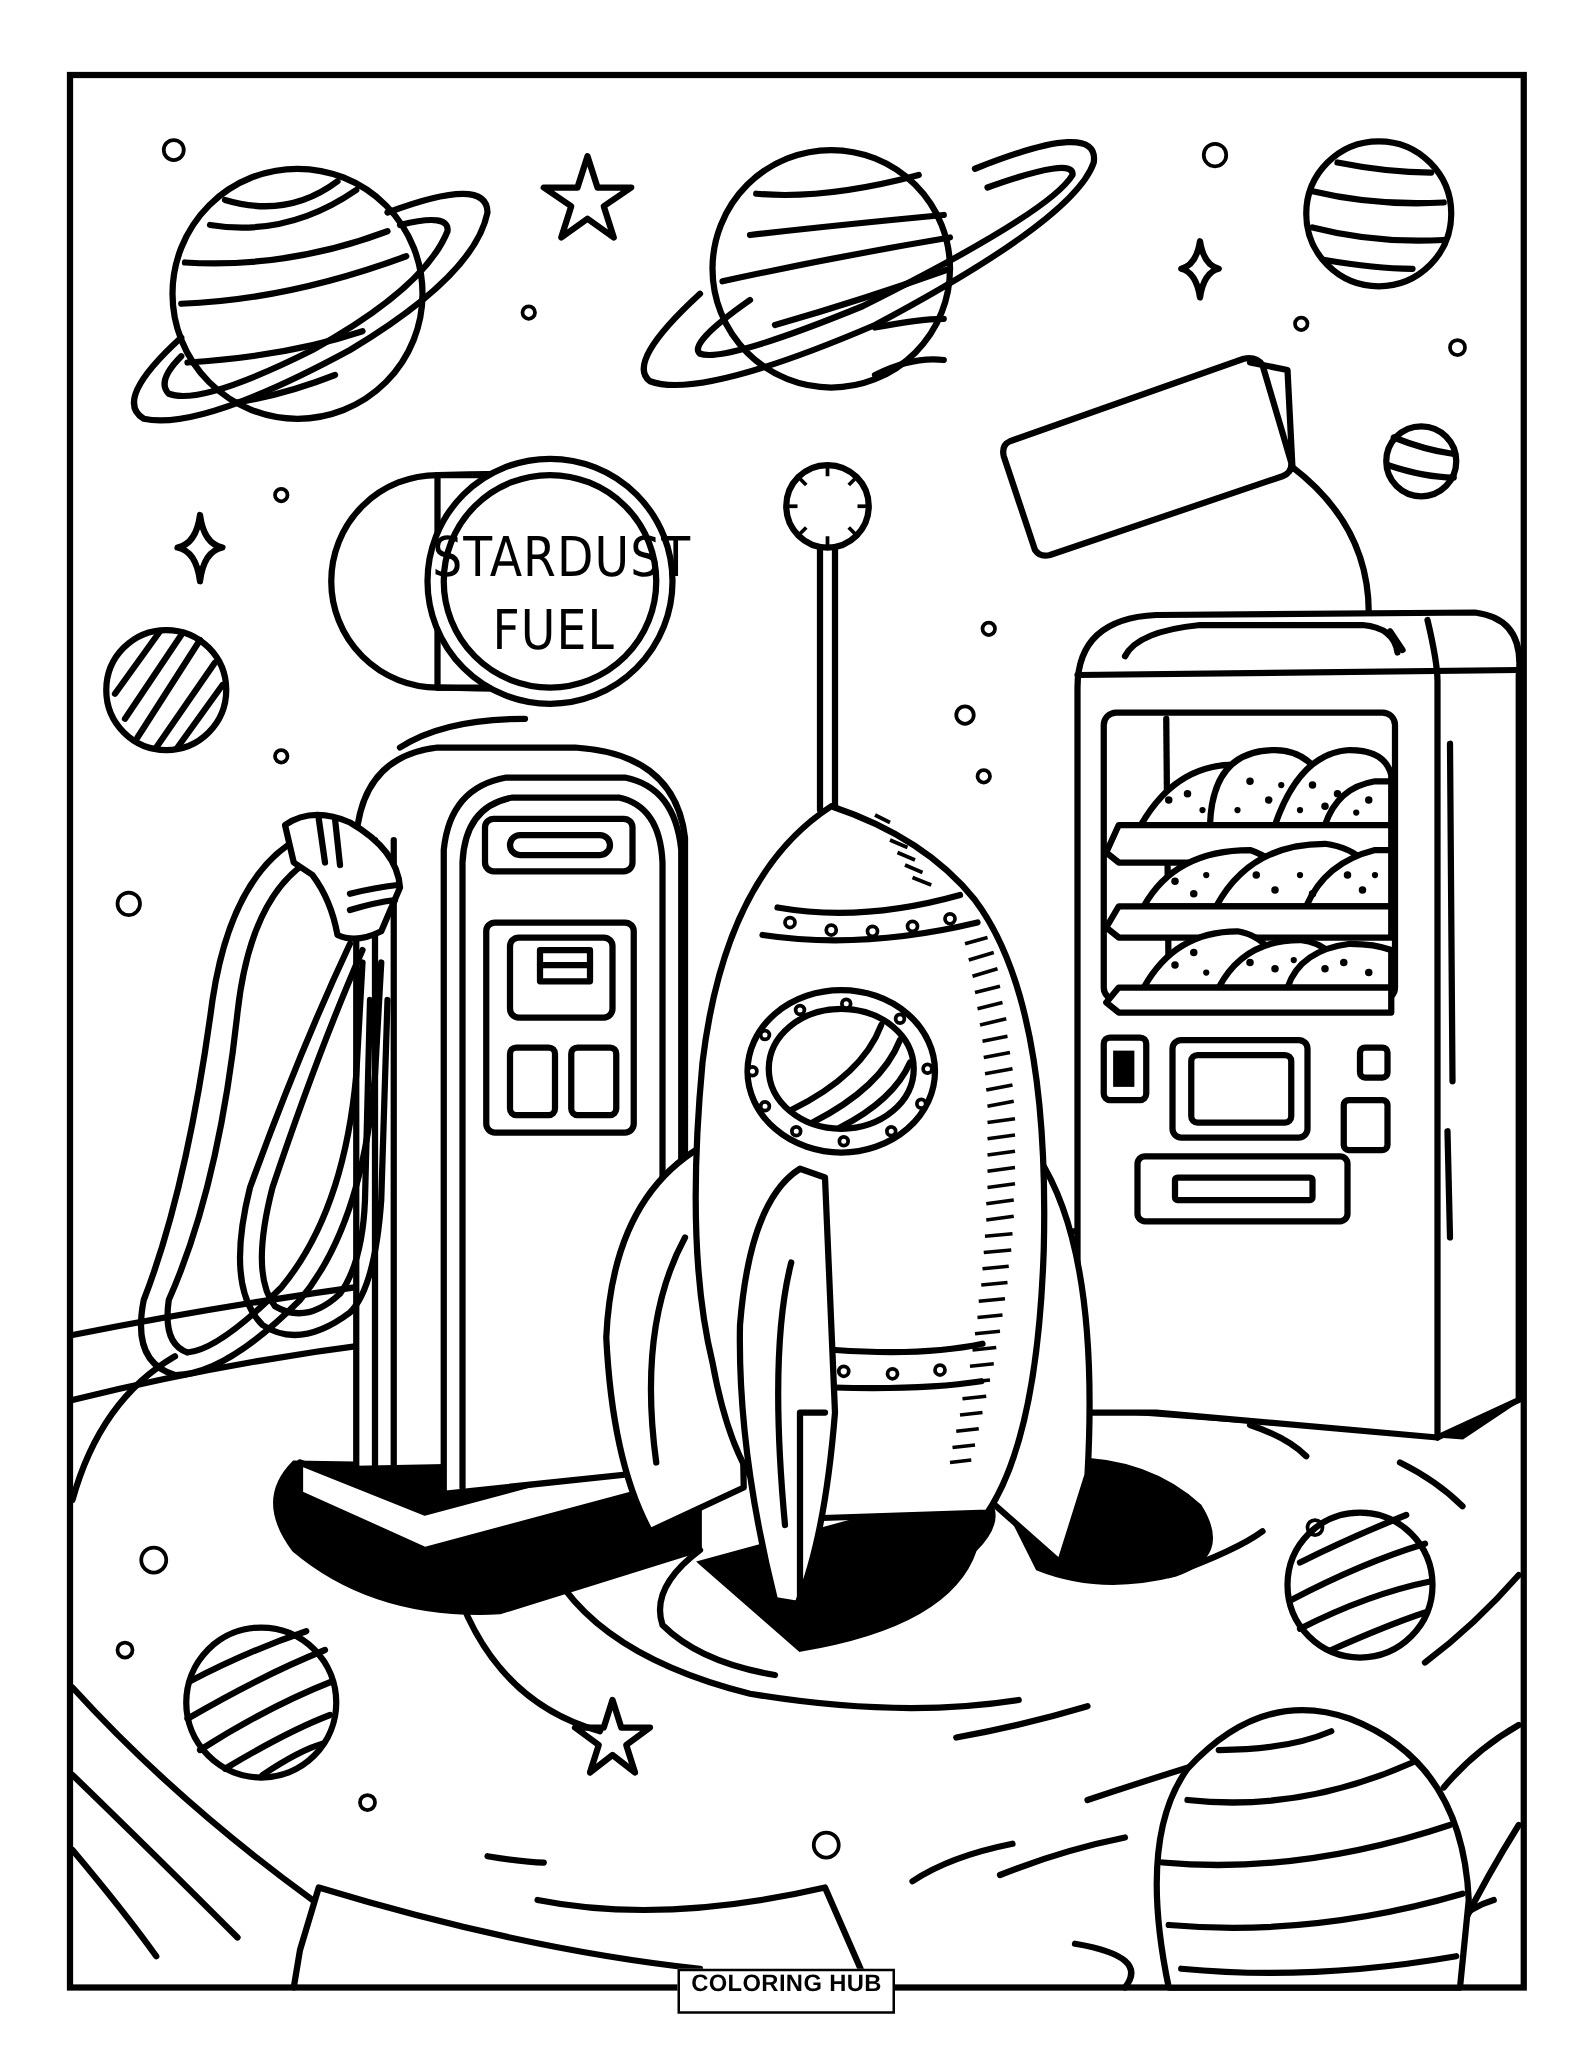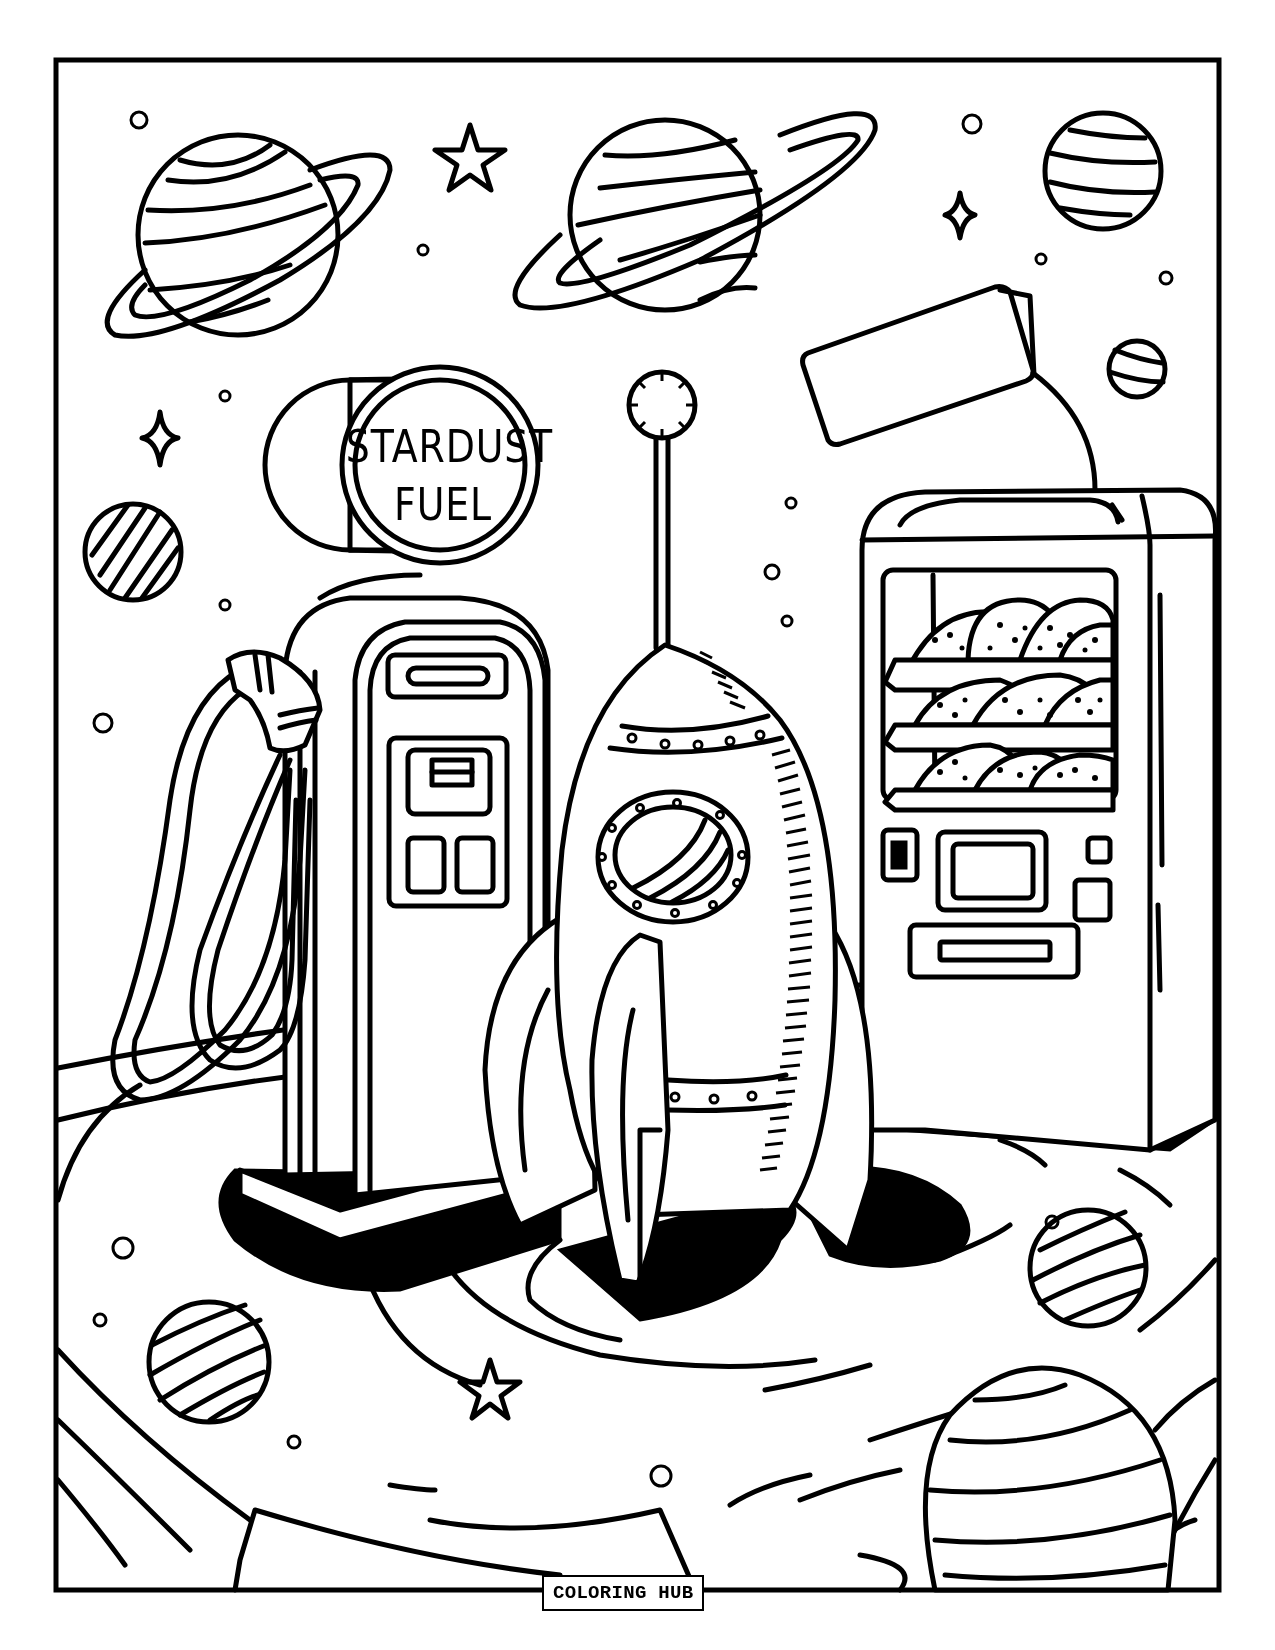--- a/index.html
+++ b/index.html
@@ -11,22 +11,22 @@
     .ln-bd { fill: #fff; stroke: #000; stroke-width: 5; stroke-linecap: round; stroke-linejoin: round; }
     .ln-bk { fill: #000; stroke: #000; stroke-width: 3; }
     .sign-text {
       position: absolute; left: 330px; top: 418px; width: 226px;
       text-align: center; font-family: "DejaVu Sans", sans-serif; font-weight: normal;
       font-size: 44px; line-height: 58px; letter-spacing: 1px; color: #000;
       transform: scaleX(0.86); transform-origin: center;
     }
     .footer-badge {
       position: absolute; left: 542px; top: 1575px; height: 32px; padding: 0 9px;
-      background: #fff; border: 2px solid #000; display: flex; align-items: center;
-      font-family: Liberation Mono, monospace; font-weight: bold; font-size: 19px; letter-spacing: 0.3px; color: #000;
+      background: #fff; border: 2px solid #000; display: flex; align-items: flex-start;
+      font-family: Liberation Sans, sans-serif; font-weight: bold; font-size: 19px; letter-spacing: 0.3px; color: #000;
     }
   </style>
 </head>
 <body>
 
 <div class="page">
 
   <svg class="art" width="1275" height="1650" viewBox="0 0 1275 1650">
 
     <g>

